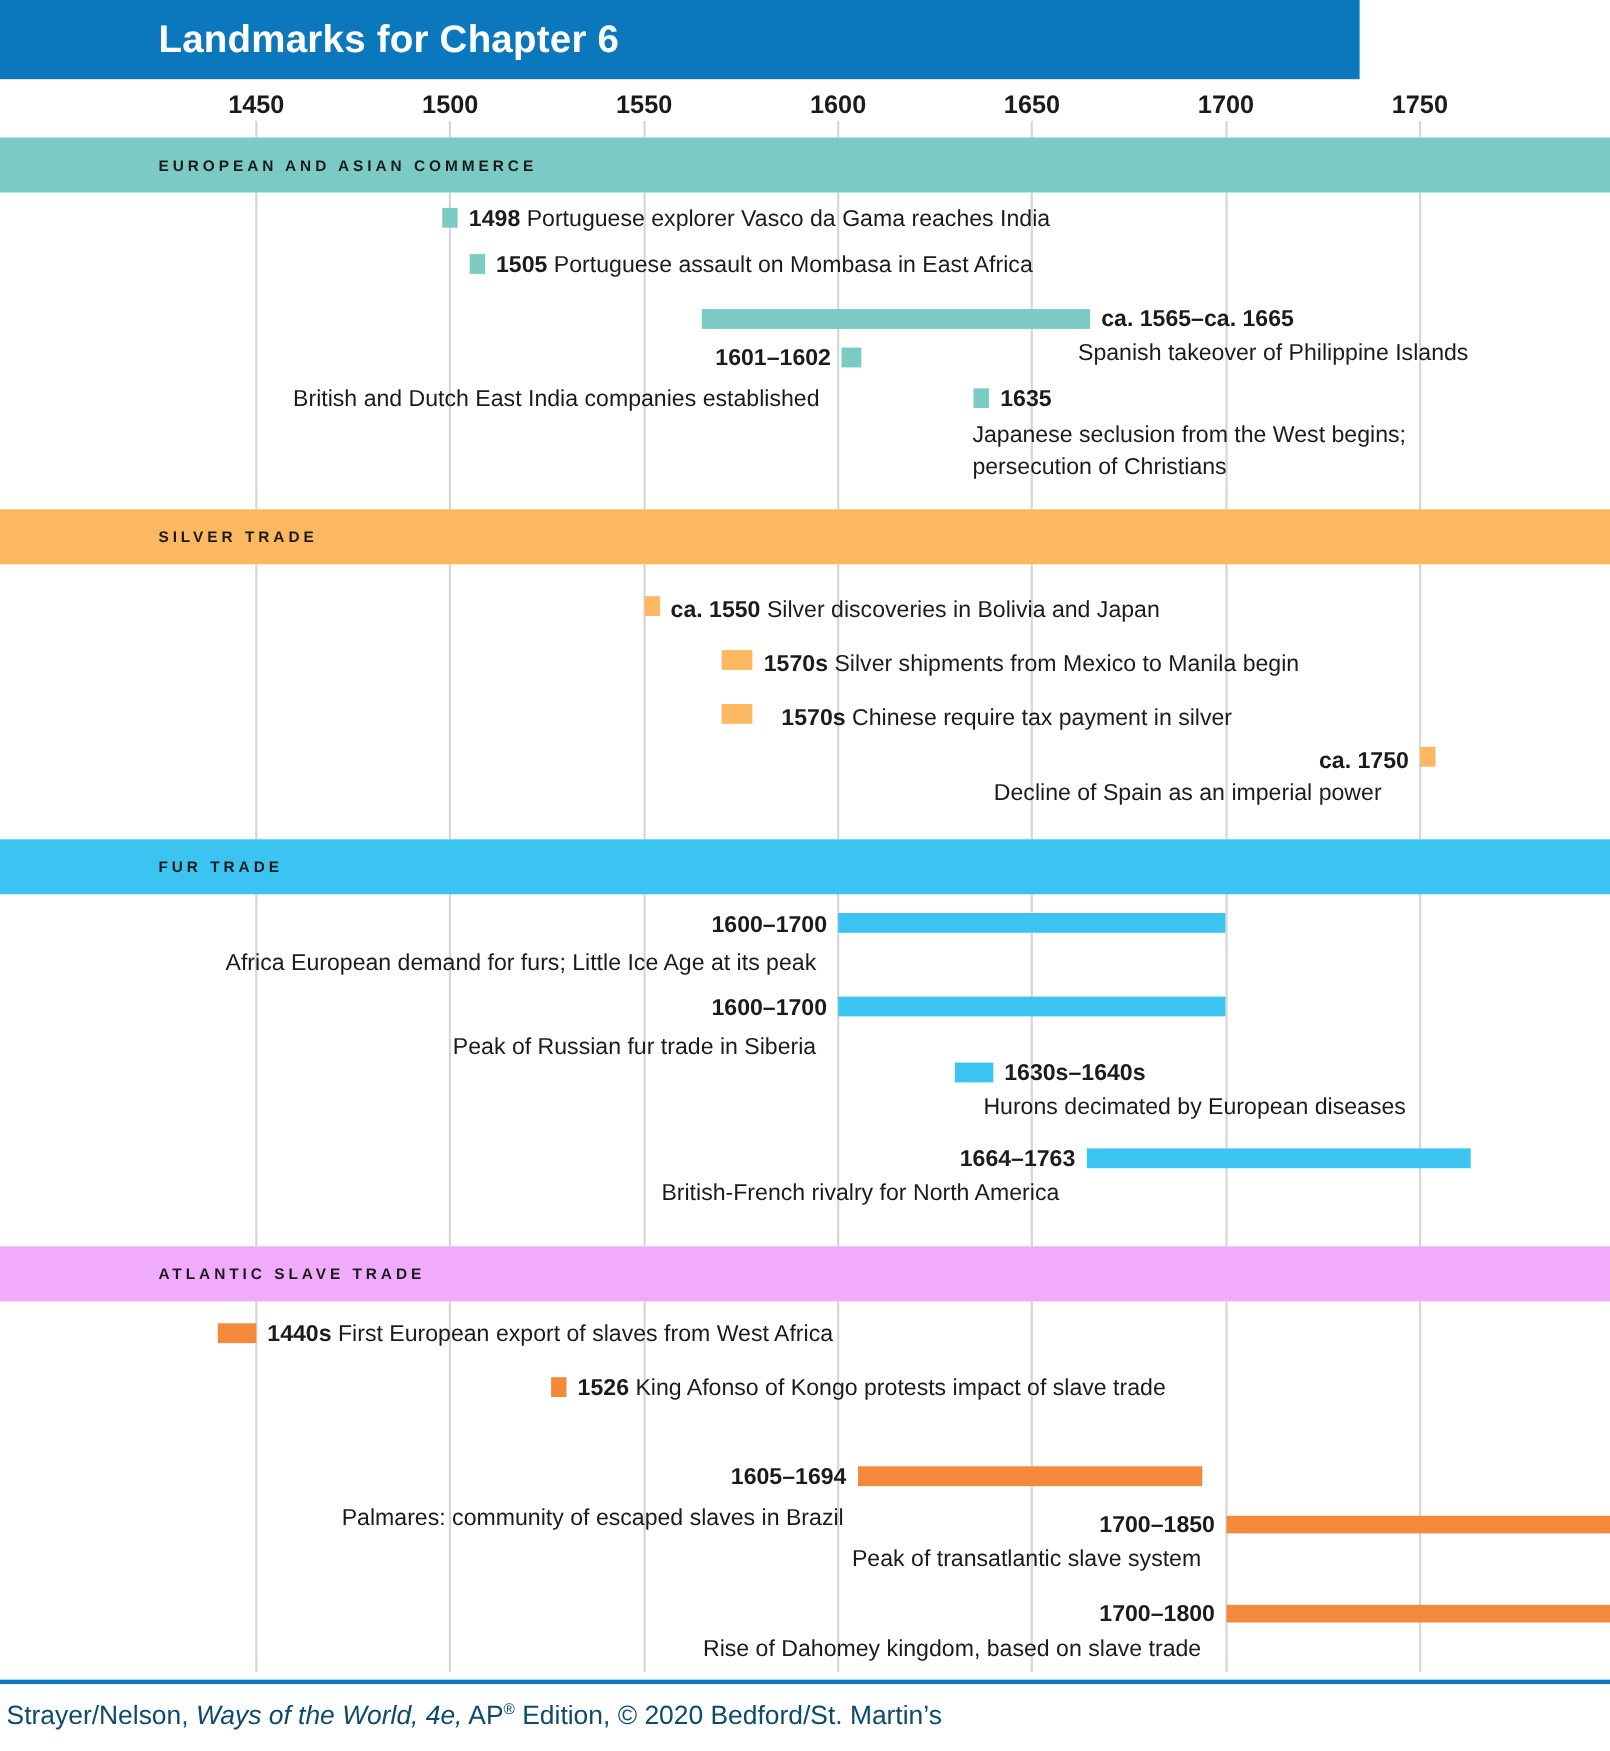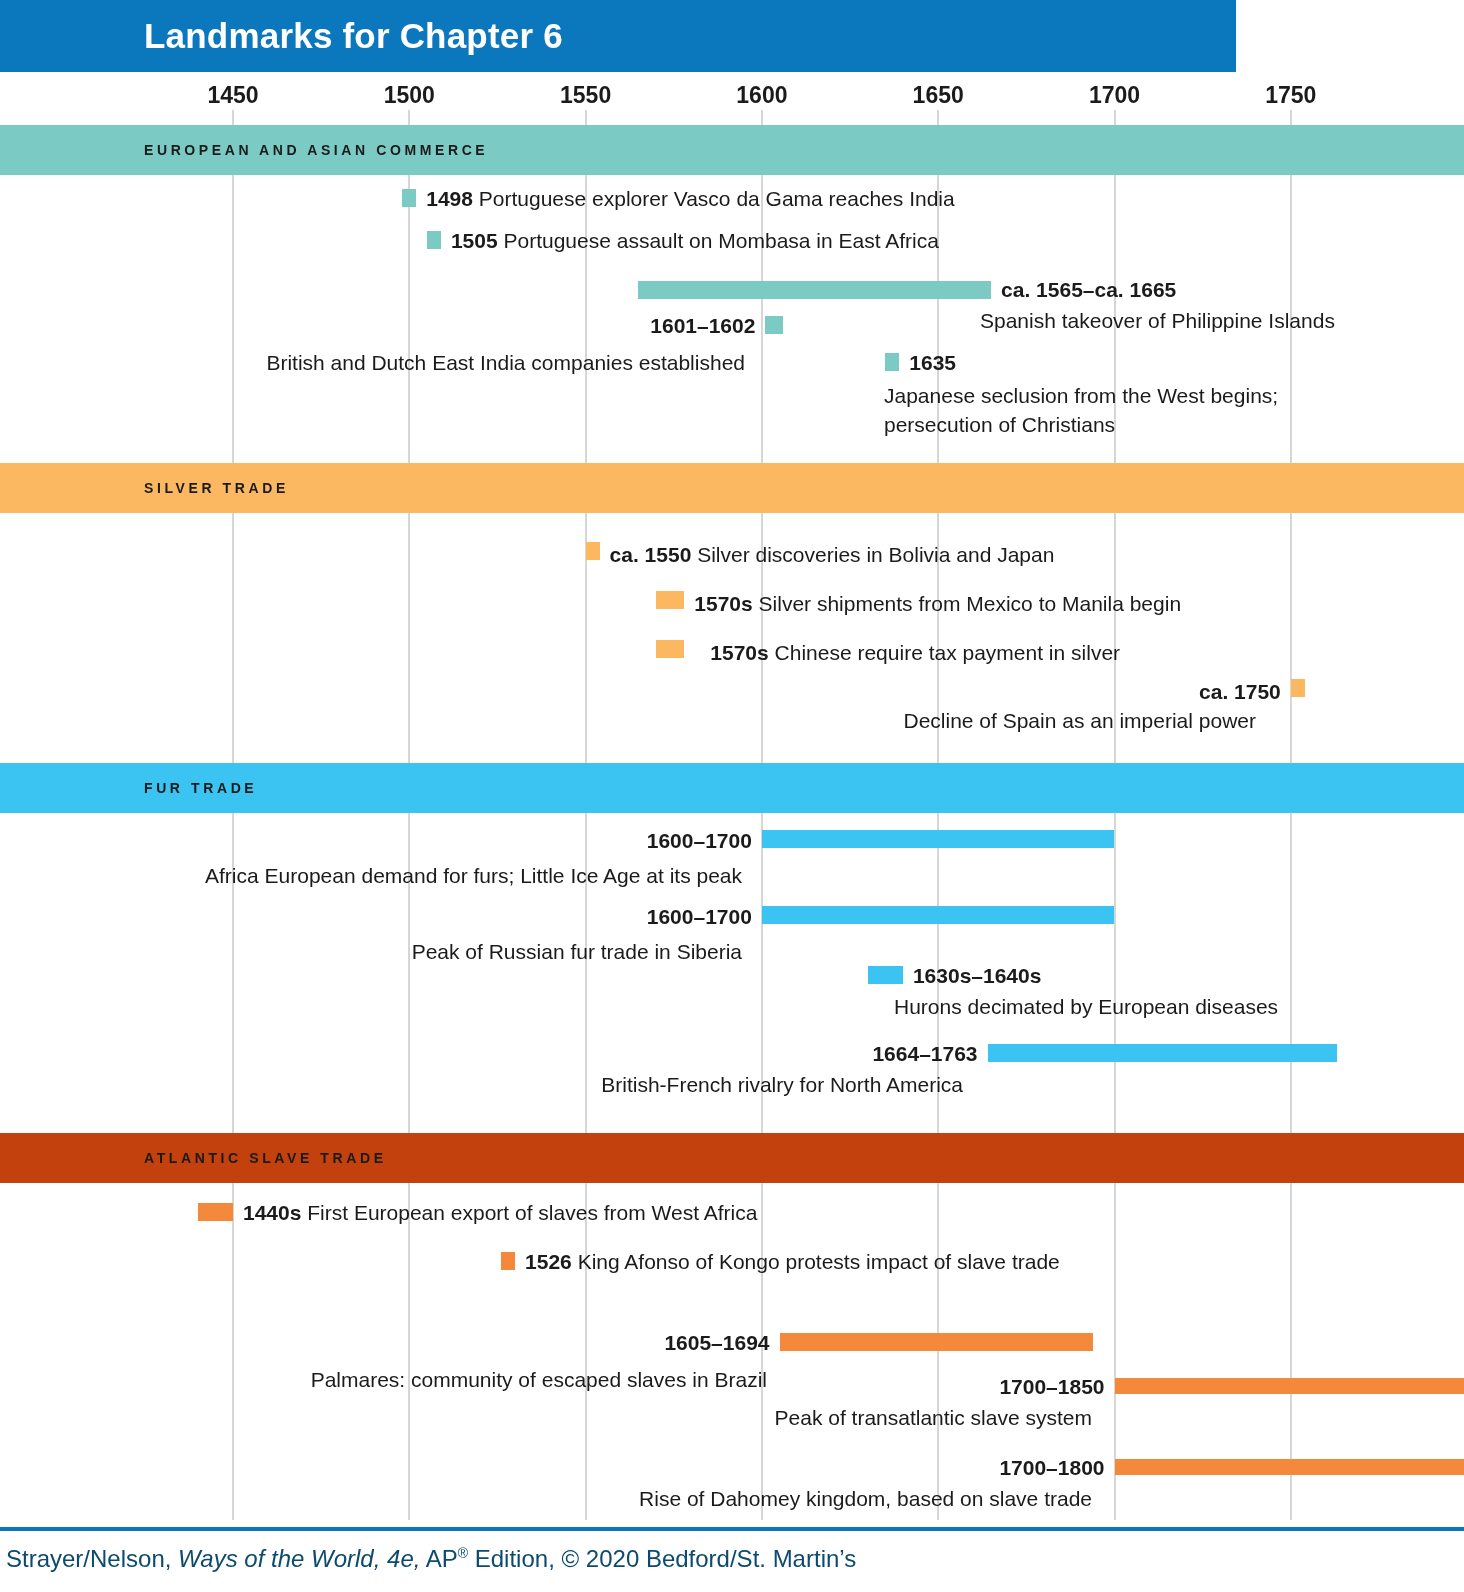--- a/index.html
+++ b/index.html
@@ -159,21 +159,21 @@
       <div class="desc left" style="top: 861px; left: 742px;">Africa European demand for furs; Little Ice Age at its peak</div>
       <div class="bar" style="left: 761.9px; top: 906px; width: 352.6px; background: rgb(59, 196, 242);"></div>
       <div class="lbl left" style="top: 904px; left: 751.9px;"><span class="yr">1600–1700</span></div>
       <div class="desc left" style="top: 937px; left: 742px;">Peak of Russian fur trade in Siberia</div>
       <div class="bar" style="left: 867.68px; top: 966px; width: 35.26px; background: rgb(59, 196, 242);"></div>
       <div class="lbl right" style="top: 963px; left: 912.94px;"><span class="yr">1630s–1640s</span></div>
       <div class="desc " style="top: 992px; left: 894px;">Hurons decimated by European diseases</div>
       <div class="bar" style="left: 987.564px; top: 1044px; width: 349.074px; background: rgb(59, 196, 242);"></div>
       <div class="lbl left" style="top: 1041px; left: 977.564px;"><span class="yr">1664–1763</span></div>
       <div class="desc left" style="top: 1070px; left: 963px;">British-French rivalry for North America</div>
-      <div class="band" style="top: 1133px; background: #c2410c;">
+      <div class="band" style="top: 1133px; background: #f0abfc;">
         <div class="band-text">ATLANTIC SLAVE TRADE</div>
       </div>
       <div class="bar" style="left: 197.74px; top: 1203px; width: 35.26px; background: rgb(244, 137, 60);"></div>
       <div class="lbl right" style="top: 1200px; left: 243px;"><span class="yr">1440s</span><span> First European export of slaves from West Africa</span></div>
       <div class="bar" style="left: 500.976px; top: 1252px; width: 14.104px; background: rgb(244, 137, 60);"></div>
       <div class="lbl right" style="top: 1249px; left: 525.08px;"><span class="yr">1526</span><span> King Afonso of Kongo protests impact of slave trade</span></div>
       <div class="bar" style="left: 779.53px; top: 1333px; width: 313.814px; background: rgb(244, 137, 60);"></div>
       <div class="lbl left" style="top: 1330px; left: 769.53px;"><span class="yr">1605–1694</span></div>
       <div class="desc left" style="top: 1365px; left: 767px;">Palmares: community of escaped slaves in Brazil</div>
       <div class="arrowbar" style="left: 1114.5px; top: 1373px; width: 568.9px;">

